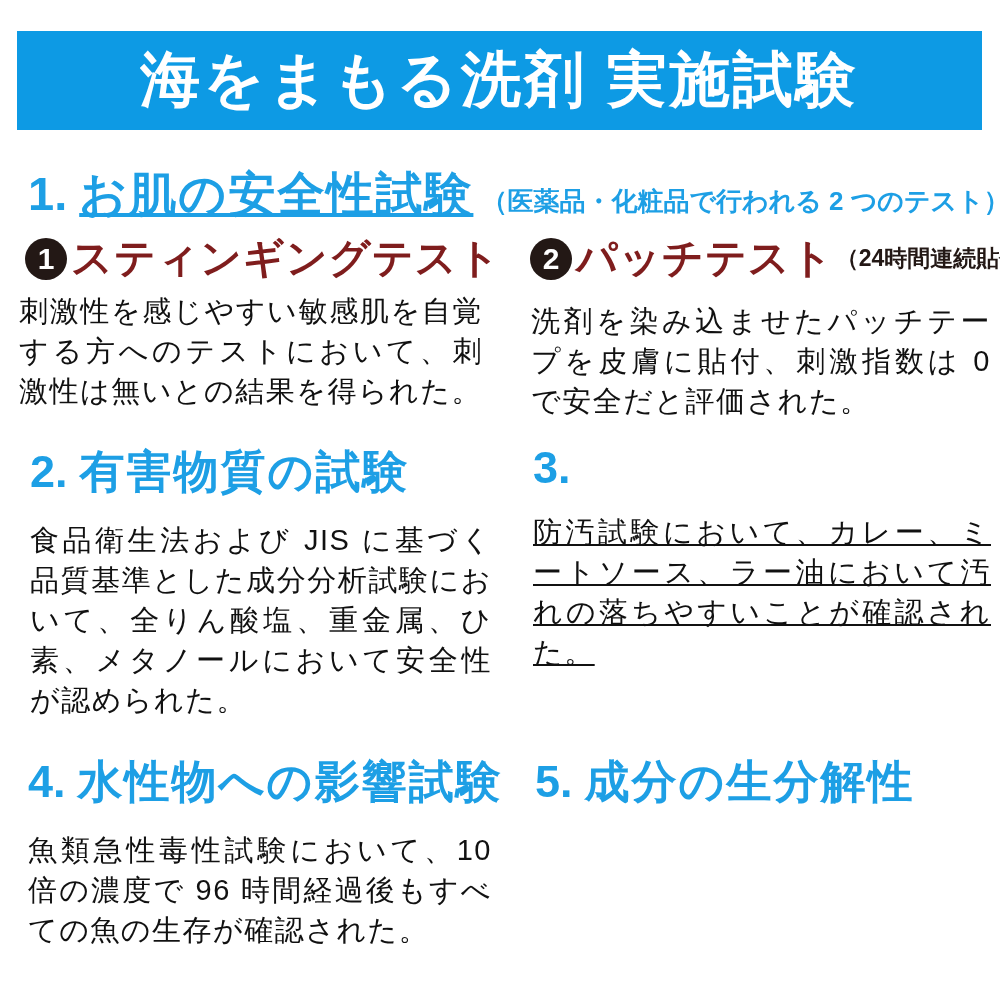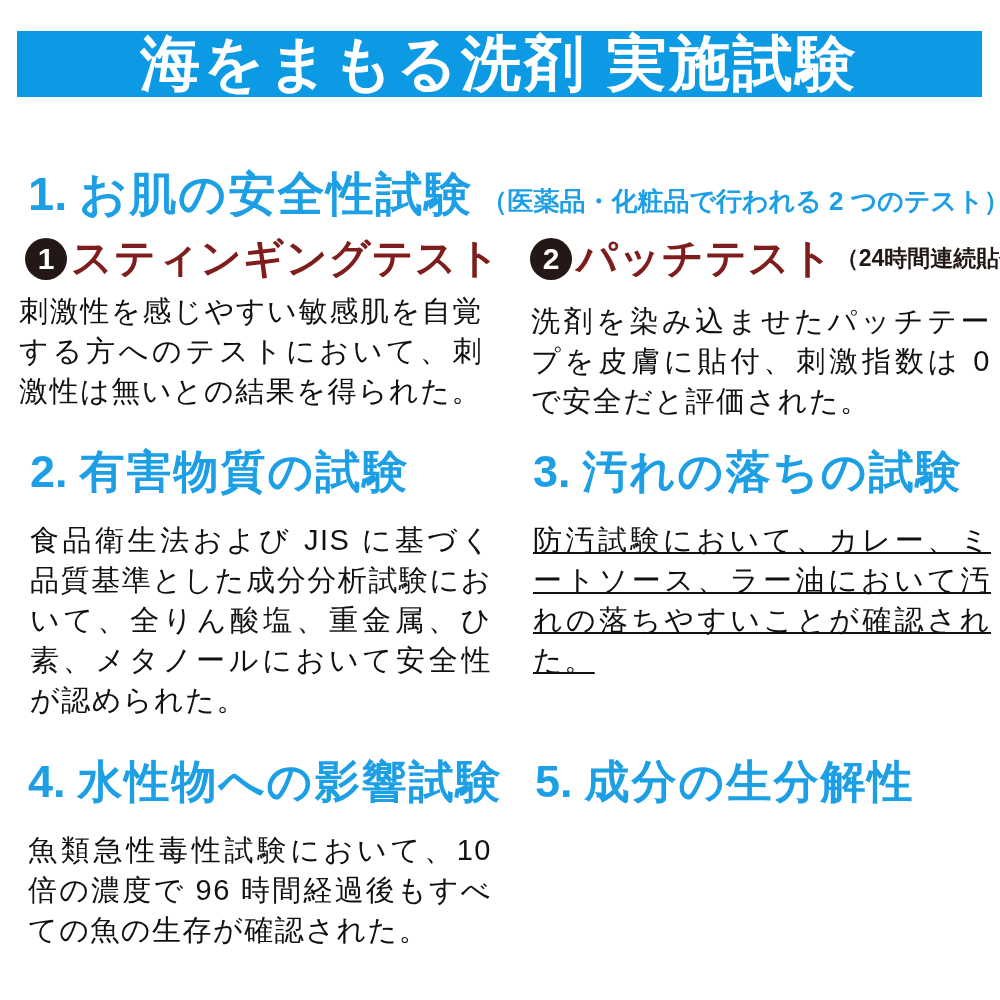--- a/index.html
+++ b/index.html
@@ -15,21 +15,21 @@
     font-family: "Liberation Sans", "DejaVu Sans", sans-serif;
     overflow: hidden;
   }
 
   
   .banner {
     position: absolute;
     left: 17px;
     top: 31px;
     width: 965px;
-    height: 66px;
+    height: 99px;
     background: #0d9ae4;
     display: flex;
     align-items: center;
     justify-content: center;
   }
   .banner-title {
     color: #ffffff;
     font-size: 60px;
     font-weight: bold;
     letter-spacing: 3px;
@@ -50,20 +50,21 @@
     color: #1d9fe5;
     font-weight: bold;
   }
   .sec1-heading .sec-num {
     font-size: 47px;
     margin-right: 12px;
   }
   .sec1-heading .sec-title {
     font-size: 47px;
     letter-spacing: 2px;
+    text-decoration: underline;
   }
   .sec1-subtitle {
     color: #1d9fe5;
     font-weight: bold;
     font-size: 26px;
     margin-left: 8px;
     letter-spacing: 0px;
   }
 
   
@@ -174,21 +175,20 @@
     <div class="sec-heading">
       <span class="sec-num">2.</span>
       <span class="sec-title">有害物質の試験</span>
     </div>
     <p class="body-text">食品衛生法および JIS に基づく品質基準とした成分分析試験において、全りん酸塩、重金属、ひ素、メタノールにおいて安全性が認められた。</p>
   </div>
 
   <div class="section s3">
     <div class="sec-heading">
       <span class="sec-num">3.</span>
-      <span class="sec-title">汚れの落ちの試験</span>
     </div>
     <p class="body-text">防汚試験において、カレー、ミートソース、ラー油において汚れの落ちやすいことが確認された。</p>
   </div>
 
   <div class="section s4">
     <div class="sec-heading">
       <span class="sec-num">4.</span>
       <span class="sec-title">水性物への影響試験</span>
     </div>
     <p class="body-text">魚類急性毒性試験において、10 倍の濃度で 96 時間経過後もすべての魚の生存が確認された。</p>

